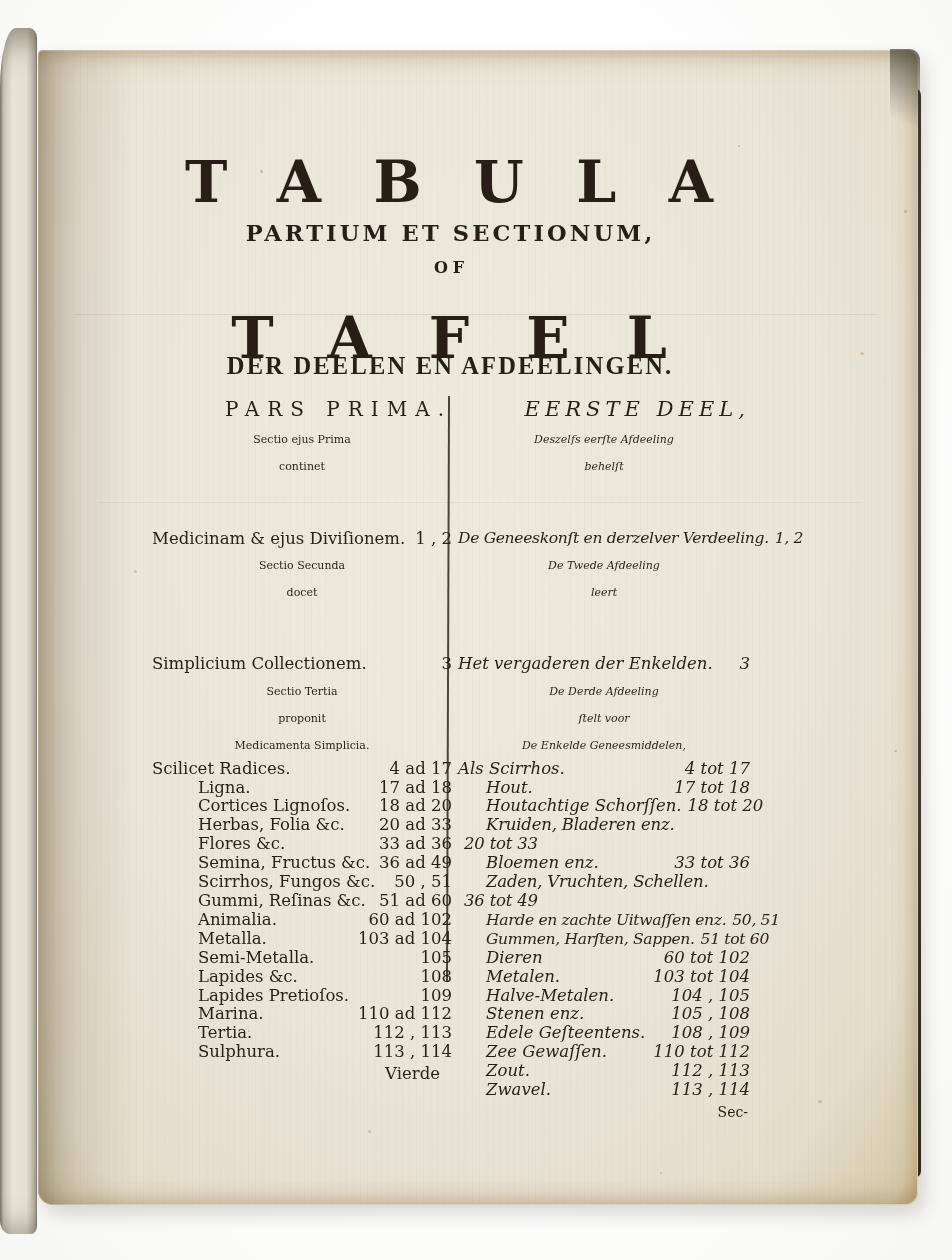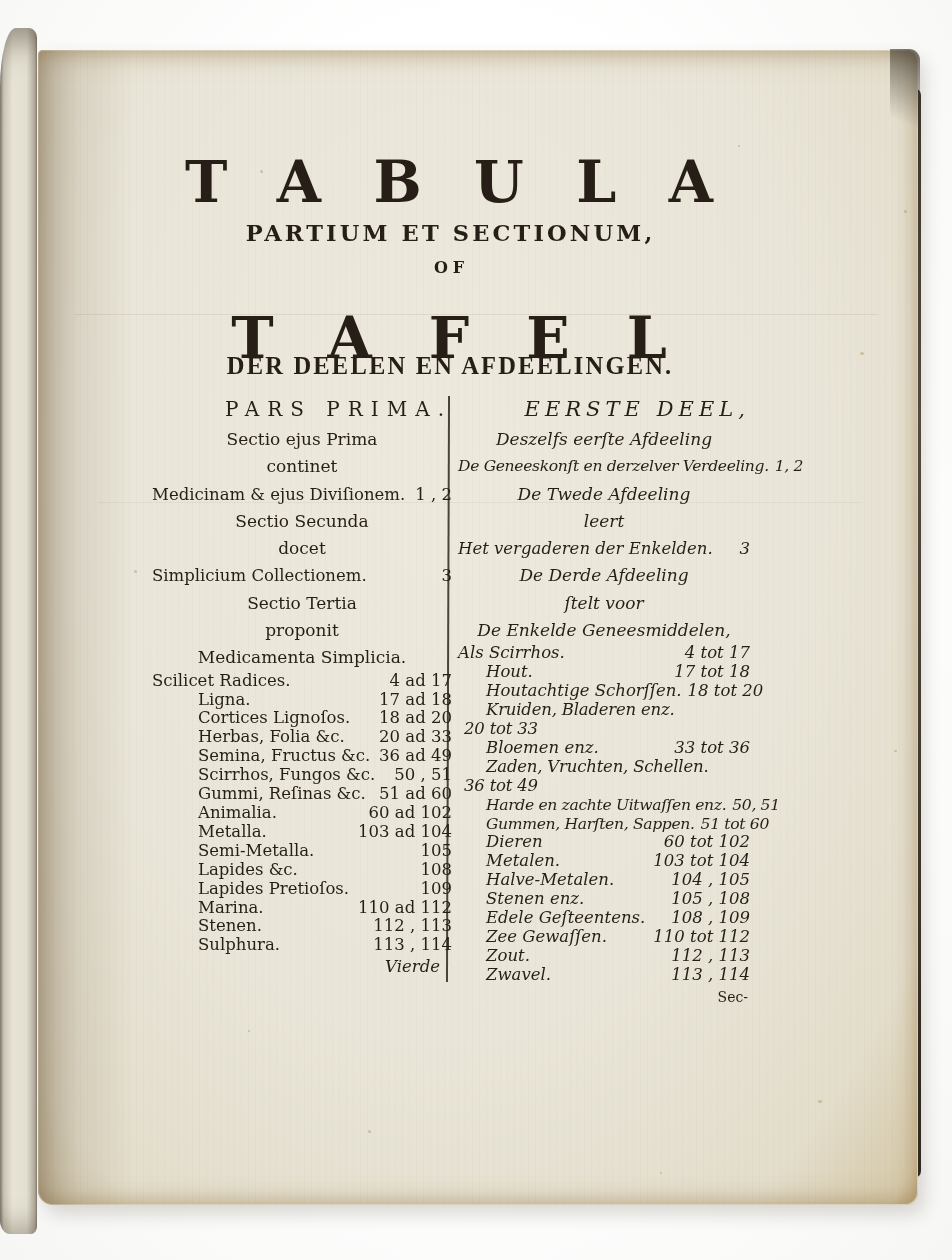--- a/index.html
+++ b/index.html
@@ -70,28 +70,28 @@
   .divider{position:absolute;left:409px;top:346px;height:586px;width:1.6px;
     background:rgba(45,38,30,.85);transform:rotate(.2deg);}
   .col{position:absolute;top:344px;}
   .col-left{left:114px;width:300px;}
   .col-right{left:420px;width:292px;font-style:italic;}
   .col-head{margin:0 0 2px;text-align:right;font-size:20px;line-height:30px;
     font-weight:normal;letter-spacing:.4em;text-indent:.4em;white-space:nowrap;}
   .col-right .col-head{letter-spacing:.24em;text-indent:.24em;font-size:21px;}
   .row{display:flex;justify-content:space-between;font-size:16.5px;line-height:18.9px;white-space:nowrap;}
   .row .pg{padding-left:6px;}
-  .row.h{display:block;text-align:center;font-size:17px;line-height:27.3px;}
-  .row.he{line-height:27.3px;}
+  .row.h{display:block;text-align:center;font-size:11px;line-height:27.3px;}
+  .row.he{line-height:27.3px;margin-top:44px;}
   .col-left  .row.ind .txt{padding-left:46px;}
   .col-right .row.ind .txt{padding-left:28px;}
   .sq{letter-spacing:-.2px;flex-direction:column;}
   .sq2{letter-spacing:-.35px;font-size:15.6px;}
   .catch{text-align:right;line-height:20px;font-size:16.5px;margin-top:2px;}
-  .catch.cl{font-style:italic;padding-right:12px;}
+  .catch.cl{padding-right:12px;}
   .catch.cr{font-style:normal;padding-right:2px;font-size:14px;}
 </style>
 </head>
 <body>
 
 <div class="stage">
   <div class="leaf-curl"></div>
   <div class="book-edge"></div>
 
   <div class="page">
@@ -186,20 +186,24 @@
           </div>
           <div class="row li ind">
             <span class="txt">Cortices Lignoſos.</span>
             <span class="pg">18 ad 20</span>
           </div>
           <div class="row li ind">
             <span class="txt">Herbas, Folia &amp;c.</span>
             <span class="pg">20 ad 33</span>
           </div>
           <div class="row li ind">
+            <span class="txt">Flores &amp;c.</span>
+            <span class="pg">33 ad 36</span>
+          </div>
+          <div class="row li ind">
             <span class="txt">Semina, Fructus &amp;c.</span>
             <span class="pg">36 ad 49</span>
           </div>
           <div class="row li ind">
             <span class="txt">Scirrhos, Fungos &amp;c.</span>
             <span class="pg">50 , 51</span>
           </div>
           <div class="row li ind">
             <span class="txt">Gummi, Reſinas &amp;c.</span>
             <span class="pg">51 ad 60</span>
@@ -222,37 +226,41 @@
           </div>
           <div class="row li ind">
             <span class="txt">Lapides Pretioſos.</span>
             <span class="pg">109</span>
           </div>
           <div class="row li ind">
             <span class="txt">Marina.</span>
             <span class="pg">110 ad 112</span>
           </div>
           <div class="row li ind">
-            <span class="txt">Stenen.</span>
+            <span class="txt">Tertia.</span>
             <span class="pg">112 , 113</span>
           </div>
           <div class="row li ind">
             <span class="txt">Sulphura.</span>
             <span class="pg">113 , 114</span>
           </div>
         </div>
       <div class="catch cl">Vierde</div>
     </section>
 
     <section class="col col-right">
       <h3 class="col-head">EERSTE DEEL,</h3>
       <div class="rows">
 
       <div class="row h">
             <span class="txt">Deszelfs eerſte Afdeeling</span>
+            
+          </div>
+          <div class="row h">
+            <span class="txt">behelſt</span>
             
           </div>
           <div class="row he sq2">
             <span class="txt">De Geneeskonſt en derzelver Verdeeling.</span>
             <span class="pg">1, 2</span>
           </div>
           <div class="row h">
             <span class="txt">De Twede Afdeeling</span>
             
           </div>

